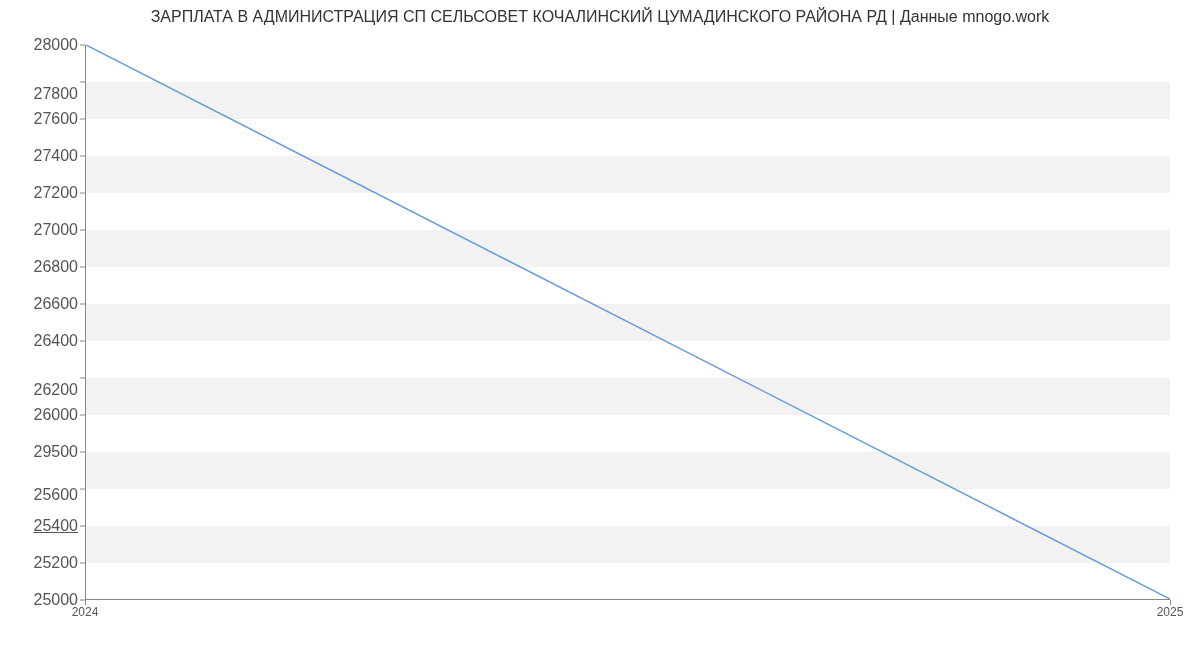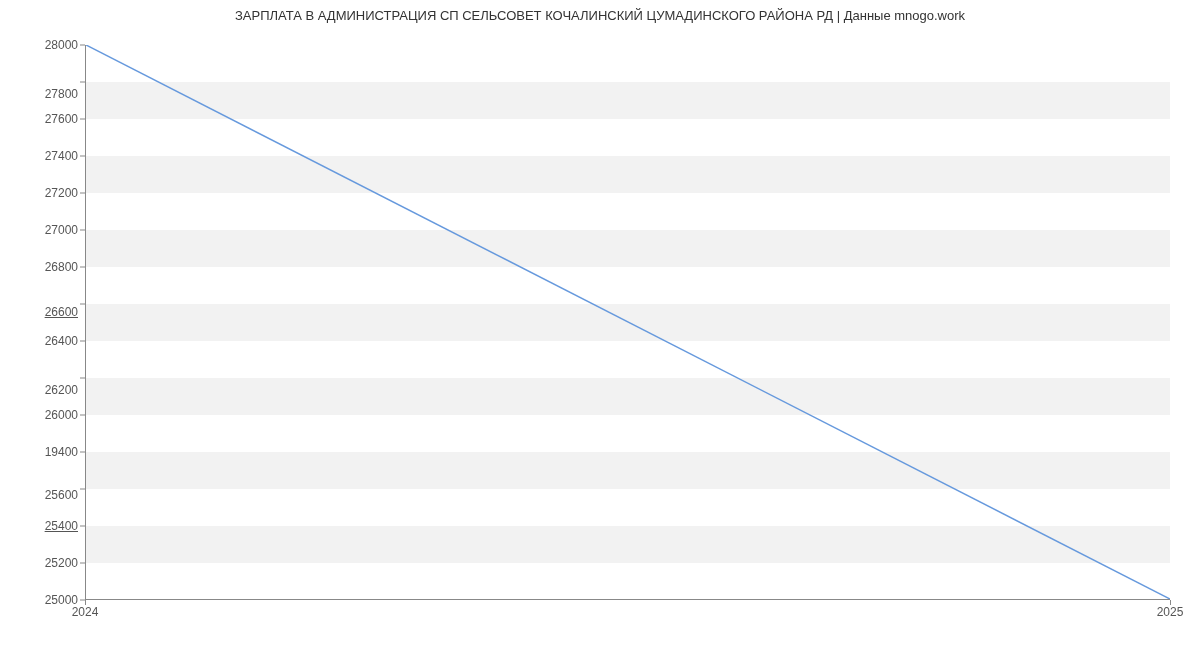--- a/index.html
+++ b/index.html
@@ -9,21 +9,21 @@
       background: #ffffff;
       font-family: Arial, Helvetica, sans-serif;
       position: relative;
     }
     .chart-title {
       position: absolute;
       top: 8px;
       left: 0;
       right: 0;
       text-align: center;
-      font-size: 13px;
+      font-size: 16px;
       color: #333333;
       font-weight: normal;
     }
     .plot-area {
       position: absolute;
       left: 85px;
       top: 45px;
       width: 1085px;
       height: 555px;
       border-left: 1px solid #888888;
@@ -31,21 +31,21 @@
     }
     .grid-band {
       position: absolute;
       left: 0;
       width: 100%;
       background: #f2f2f2;
     }
     .y-tick-label {
       position: absolute;
       right: 1122px;
-      font-size: 12px;
+      font-size: 16px;
       color: #555555;
       text-align: right;
       width: 70px;
       transform: translateY(-50%);
     }
     .x-tick-label {
       position: absolute;
       top: 605px;
       font-size: 12px;
       color: #555555;
@@ -98,29 +98,29 @@
 
 <div id="y-axis-labels">
     <div class="y-tick-label" style="top: 600px;">25000</div>
     <div class="y-tick-mark" style="top: 600px;"></div>
     <div class="y-tick-label" style="top: 563px;">25200</div>
     <div class="y-tick-mark" style="top: 563px;"></div>
     <div class="y-tick-label" style="top: 526px; text-decoration: underline;">25400</div>
     <div class="y-tick-mark" style="top: 526px;"></div>
     <div class="y-tick-label" style="top: 495px;">25600</div>
     <div class="y-tick-mark" style="top: 489px;"></div>
-    <div class="y-tick-label" style="top: 452px;">19400</div>
+    <div class="y-tick-label" style="top: 452px;">29500</div>
     <div class="y-tick-mark" style="top: 452px;"></div>
     <div class="y-tick-label" style="top: 415px;">26000</div>
     <div class="y-tick-mark" style="top: 415px;"></div>
     <div class="y-tick-label" style="top: 390px;">26200</div>
     <div class="y-tick-mark" style="top: 378px;"></div>
     <div class="y-tick-label" style="top: 341px;">26400</div>
     <div class="y-tick-mark" style="top: 341px;"></div>
-    <div class="y-tick-label" style="top: 312px; text-decoration: underline;">26600</div>
+    <div class="y-tick-label" style="top: 304px;">26600</div>
     <div class="y-tick-mark" style="top: 304px;"></div>
     <div class="y-tick-label" style="top: 267px;">26800</div>
     <div class="y-tick-mark" style="top: 267px;"></div>
     <div class="y-tick-label" style="top: 230px;">27000</div>
     <div class="y-tick-mark" style="top: 230px;"></div>
     <div class="y-tick-label" style="top: 193px;">27200</div>
     <div class="y-tick-mark" style="top: 193px;"></div>
     <div class="y-tick-label" style="top: 156px;">27400</div>
     <div class="y-tick-mark" style="top: 156px;"></div>
     <div class="y-tick-label" style="top: 119px;">27600</div>

